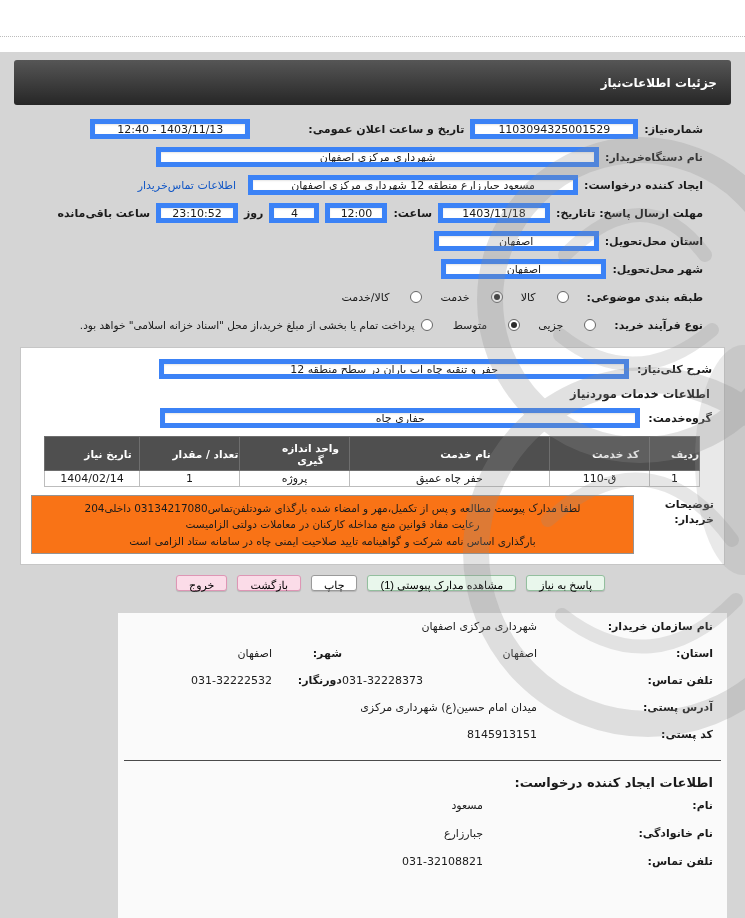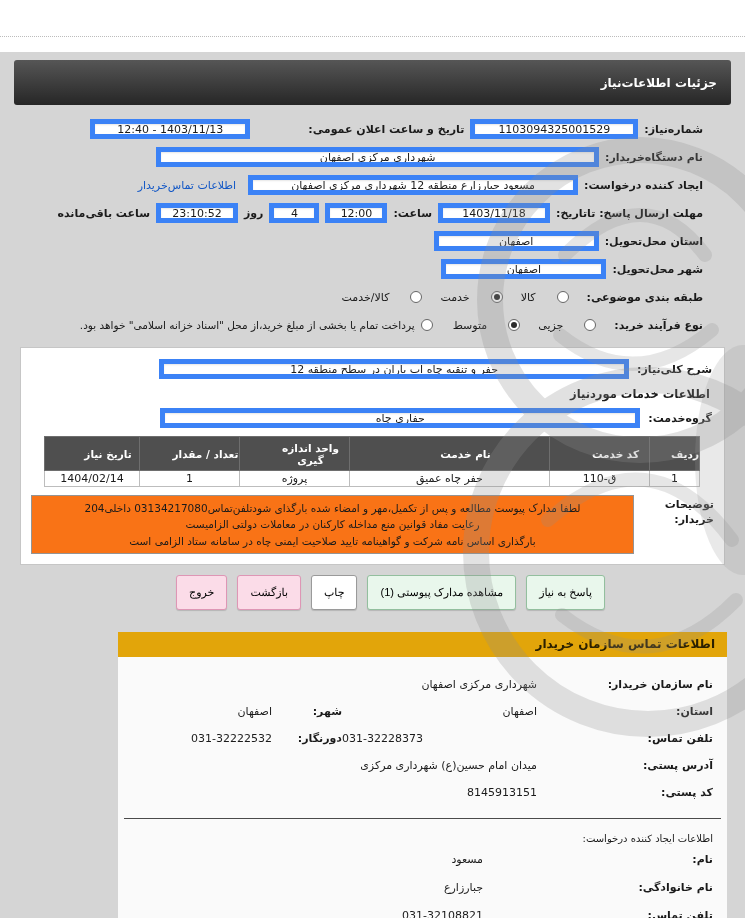--- a/index.html
+++ b/index.html
@@ -55,37 +55,37 @@
   table.svc td { background:#fff; border:1px solid #bdbdbd; text-align:center; height:16px; font-size:11px; }
   .col-r{width:50px}.col-c{width:100px}.col-n{width:200px}.col-u{width:110px}.col-q{width:100px}.col-d{width:95px}
 
   .notes-row { display:flex; align-items:flex-start; gap:8px; margin-top:8px; }
   .notes-lbl { font-weight:bold; width:72px; line-height:1.4; padding-top:2px; }
   .notes-box { flex:1; border:1px solid #949494; background:#f97316; min-height:52px;
                padding:4px 8px; line-height:1.55; font-size:10.5px; text-align:center; }
 
   .buttons-row { display:flex; align-items:center; gap:10px; margin-top:10px; padding-right:140px; }
   .btn { border-radius:3px; padding:2px 12px; border:1px solid #9a9a9a; font-size:11px;
-         height:35px; line-height:15px; cursor:pointer; white-space:nowrap;
+         height:16px; line-height:15px; cursor:pointer; white-space:nowrap;
          box-shadow:0 1px 1px rgba(0,0,0,.15); }
   .btn-green { background:#e9f7ec; border-color:#93bf9e; }
   .btn-white { background:#ffffff; }
   .btn-pink  { background:#fbdce8; border-color:#de96b5; }
 
   .bottom-panel { width:609px; margin:22px 18px 0 118px; background:#fafafa; height:324px; }
   .yellow-bar { height:25px; background:#e2a50a; display:flex; align-items:center;
                 padding:0 12px; font-weight:bold; font-size:12px; color:#2b2000; }
   .c-row { display:flex; align-items:center; height:27px; padding:0 14px; }
   .c-row.first { margin-top:14px; }
   .c-lbl { font-weight:bold; width:176px; }
   .c-val { width:195px; }
   .c-lbl2 { font-weight:bold; width:70px; }
   .ltr { direction:ltr; unicode-bidi:embed; }
   .divider { border-top:1px solid #4a4a4a; margin:12px 6px 10px; }
-  .cr-heading { font-weight:normal; font-size:10px; padding:4px 14px 2px; }
+  .cr-heading { font-weight:bold; font-size:13px; padding:4px 14px 2px; }
   .cr-row { display:flex; align-items:center; height:28px; padding:0 14px; }
   .cr-lbl { font-weight:bold; width:230px; }
 </style>
 </head>
 <body>
 
 <svg class="watermark" width="745" height="918" viewBox="0 0 745 918">
   <g fill="none" stroke="#8f8f8f" stroke-width="26" opacity="0.26">
     <circle cx="640" cy="300" r="150"></circle>
     <circle cx="648" cy="552" r="172"></circle>
@@ -233,21 +233,20 @@
 <div class="buttons-row">
   <button class="btn btn-green">پاسخ به نیاز</button>
   <button class="btn btn-green">مشاهده مدارک پیوستی (1)</button>
   <button class="btn btn-white">چاپ</button>
   <button class="btn btn-pink">بازگشت</button>
   <button class="btn btn-pink">خروج</button>
 </div>
 
 <div class="bottom-panel">
 
-  <div class="yellow-bar">اطلاعات تماس  سازمان خریدار</div>
 
   <div class="c-row first">
     <span class="c-lbl">نام سازمان خریدار:</span>
     <span class="c-val">شهرداری مرکزی اصفهان</span>
   </div>
 
   <div class="c-row">
     <span class="c-lbl">استان:</span>
     <span class="c-val">اصفهان</span>
     <span class="c-lbl2">شهر:</span>

